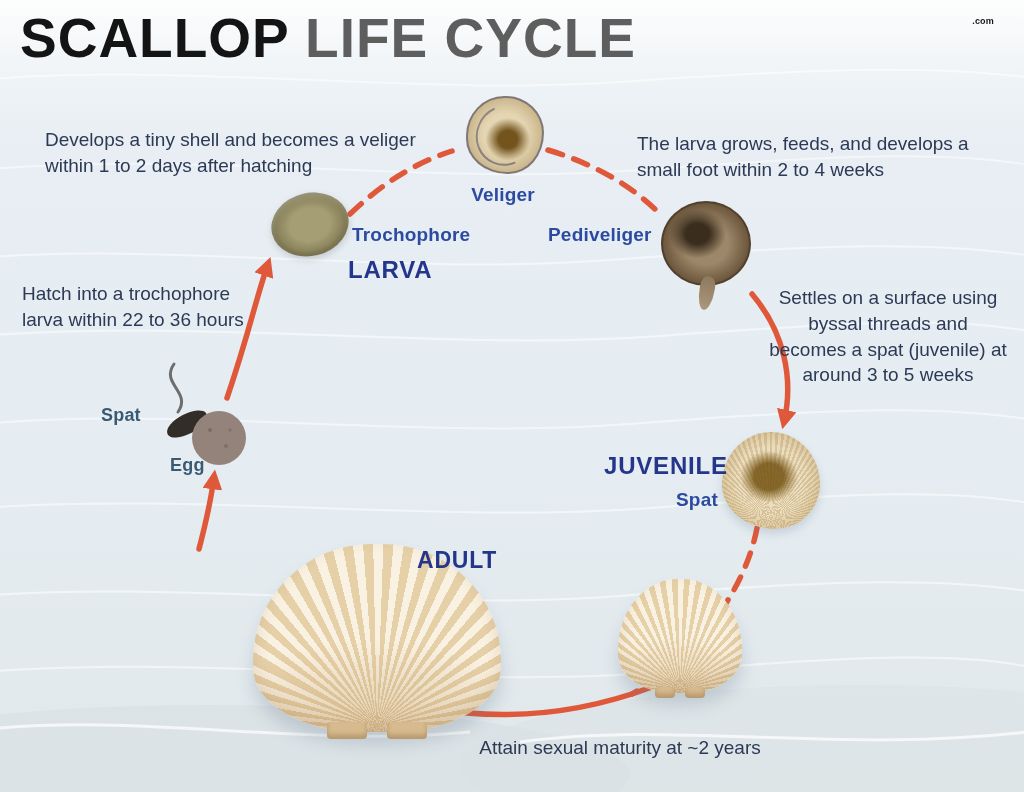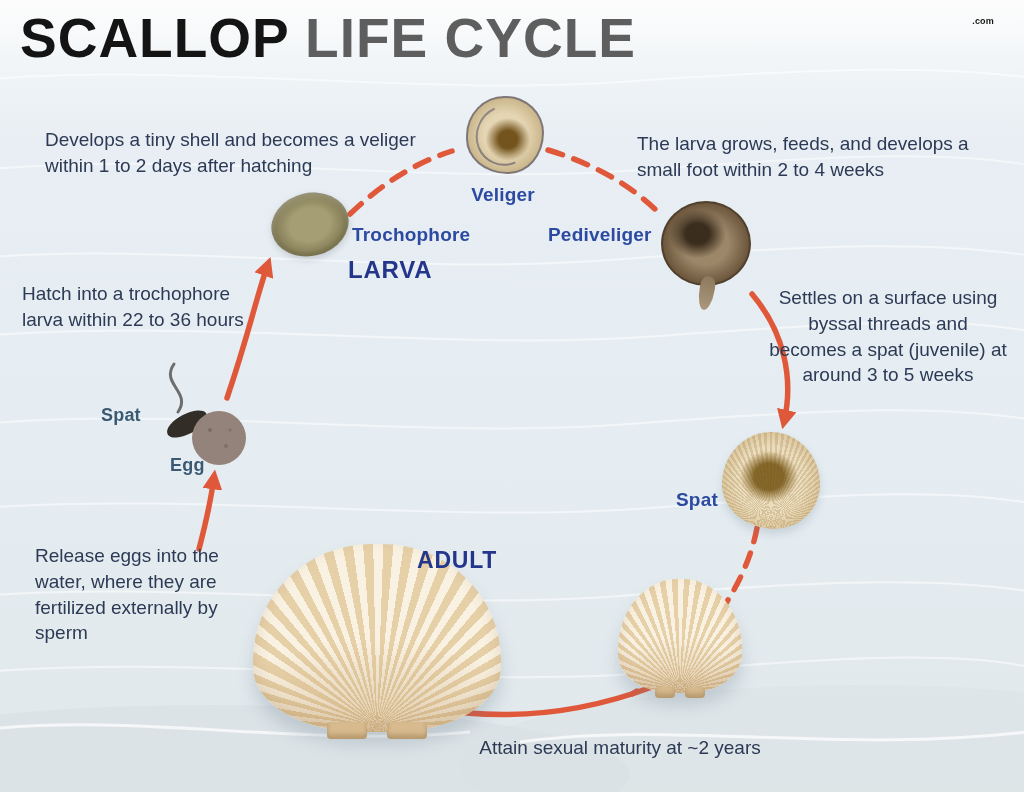--- a/index.html
+++ b/index.html
@@ -151,21 +151,20 @@
   <h1 class="title"><span>SCALLOP</span> <span class="grey">LIFE CYCLE</span></h1>
 
   <div class="logo">
     <span class="tld">.com</span>
   </div>
 
   <p class="note note-tl">Develops a tiny shell and becomes a veliger within 1 to 2 days after hatching</p>
   <p class="note note-tr">The larva grows, feeds, and develops a small foot within 2 to 4 weeks</p>
   <p class="note note-l">Hatch into a trochophore larva within 22 to 36 hours</p>
   <p class="note note-r">Settles on a surface using byssal threads and becomes a spat (juvenile) at around 3 to 5 weeks</p>
-  <p class="note note-bl">Release eggs into the water, where they are fertilized externally by sperm</p>
   <p class="note note-b">Attain sexual maturity at ~2 years</p>
 
   <div class="veliger-img"></div>
   <div class="trochophore-img"></div>
   <div class="pediveliger-img"></div>
 
   <svg class="sperm-egg-img" viewBox="0 0 118 118" aria-hidden="true">
     <path d="M 34 6 C 20 26 52 34 38 54" fill="none" stroke="#6d6d6d" stroke-width="3" stroke-linecap="round"></path>
     <ellipse cx="47" cy="66" rx="22" ry="10" fill="#332d27" transform="rotate(-28 47 66)"></ellipse>
     <circle cx="79" cy="80" r="27" fill="#94837a"></circle>
@@ -179,15 +178,16 @@
   <div class="shell young-shell"></div>
 
   <div class="stage lbl-veliger">Veliger</div>
   <div class="stage lbl-trochophore">Trochophore</div>
   <div class="stage lbl-pediveliger">Pediveliger</div>
   <div class="stage lbl-spat">Spat</div>
   <div class="stage lbl-sperm">Spat</div>
   <div class="stage lbl-egg">Egg</div>
 
   <div class="phase phase-larva">LARVA</div>
+  <div class="phase phase-juvenile">JUVENILE</div>
   <div class="phase phase-adult">ADULT</div>
 
 </div>
 
 </body></html>

